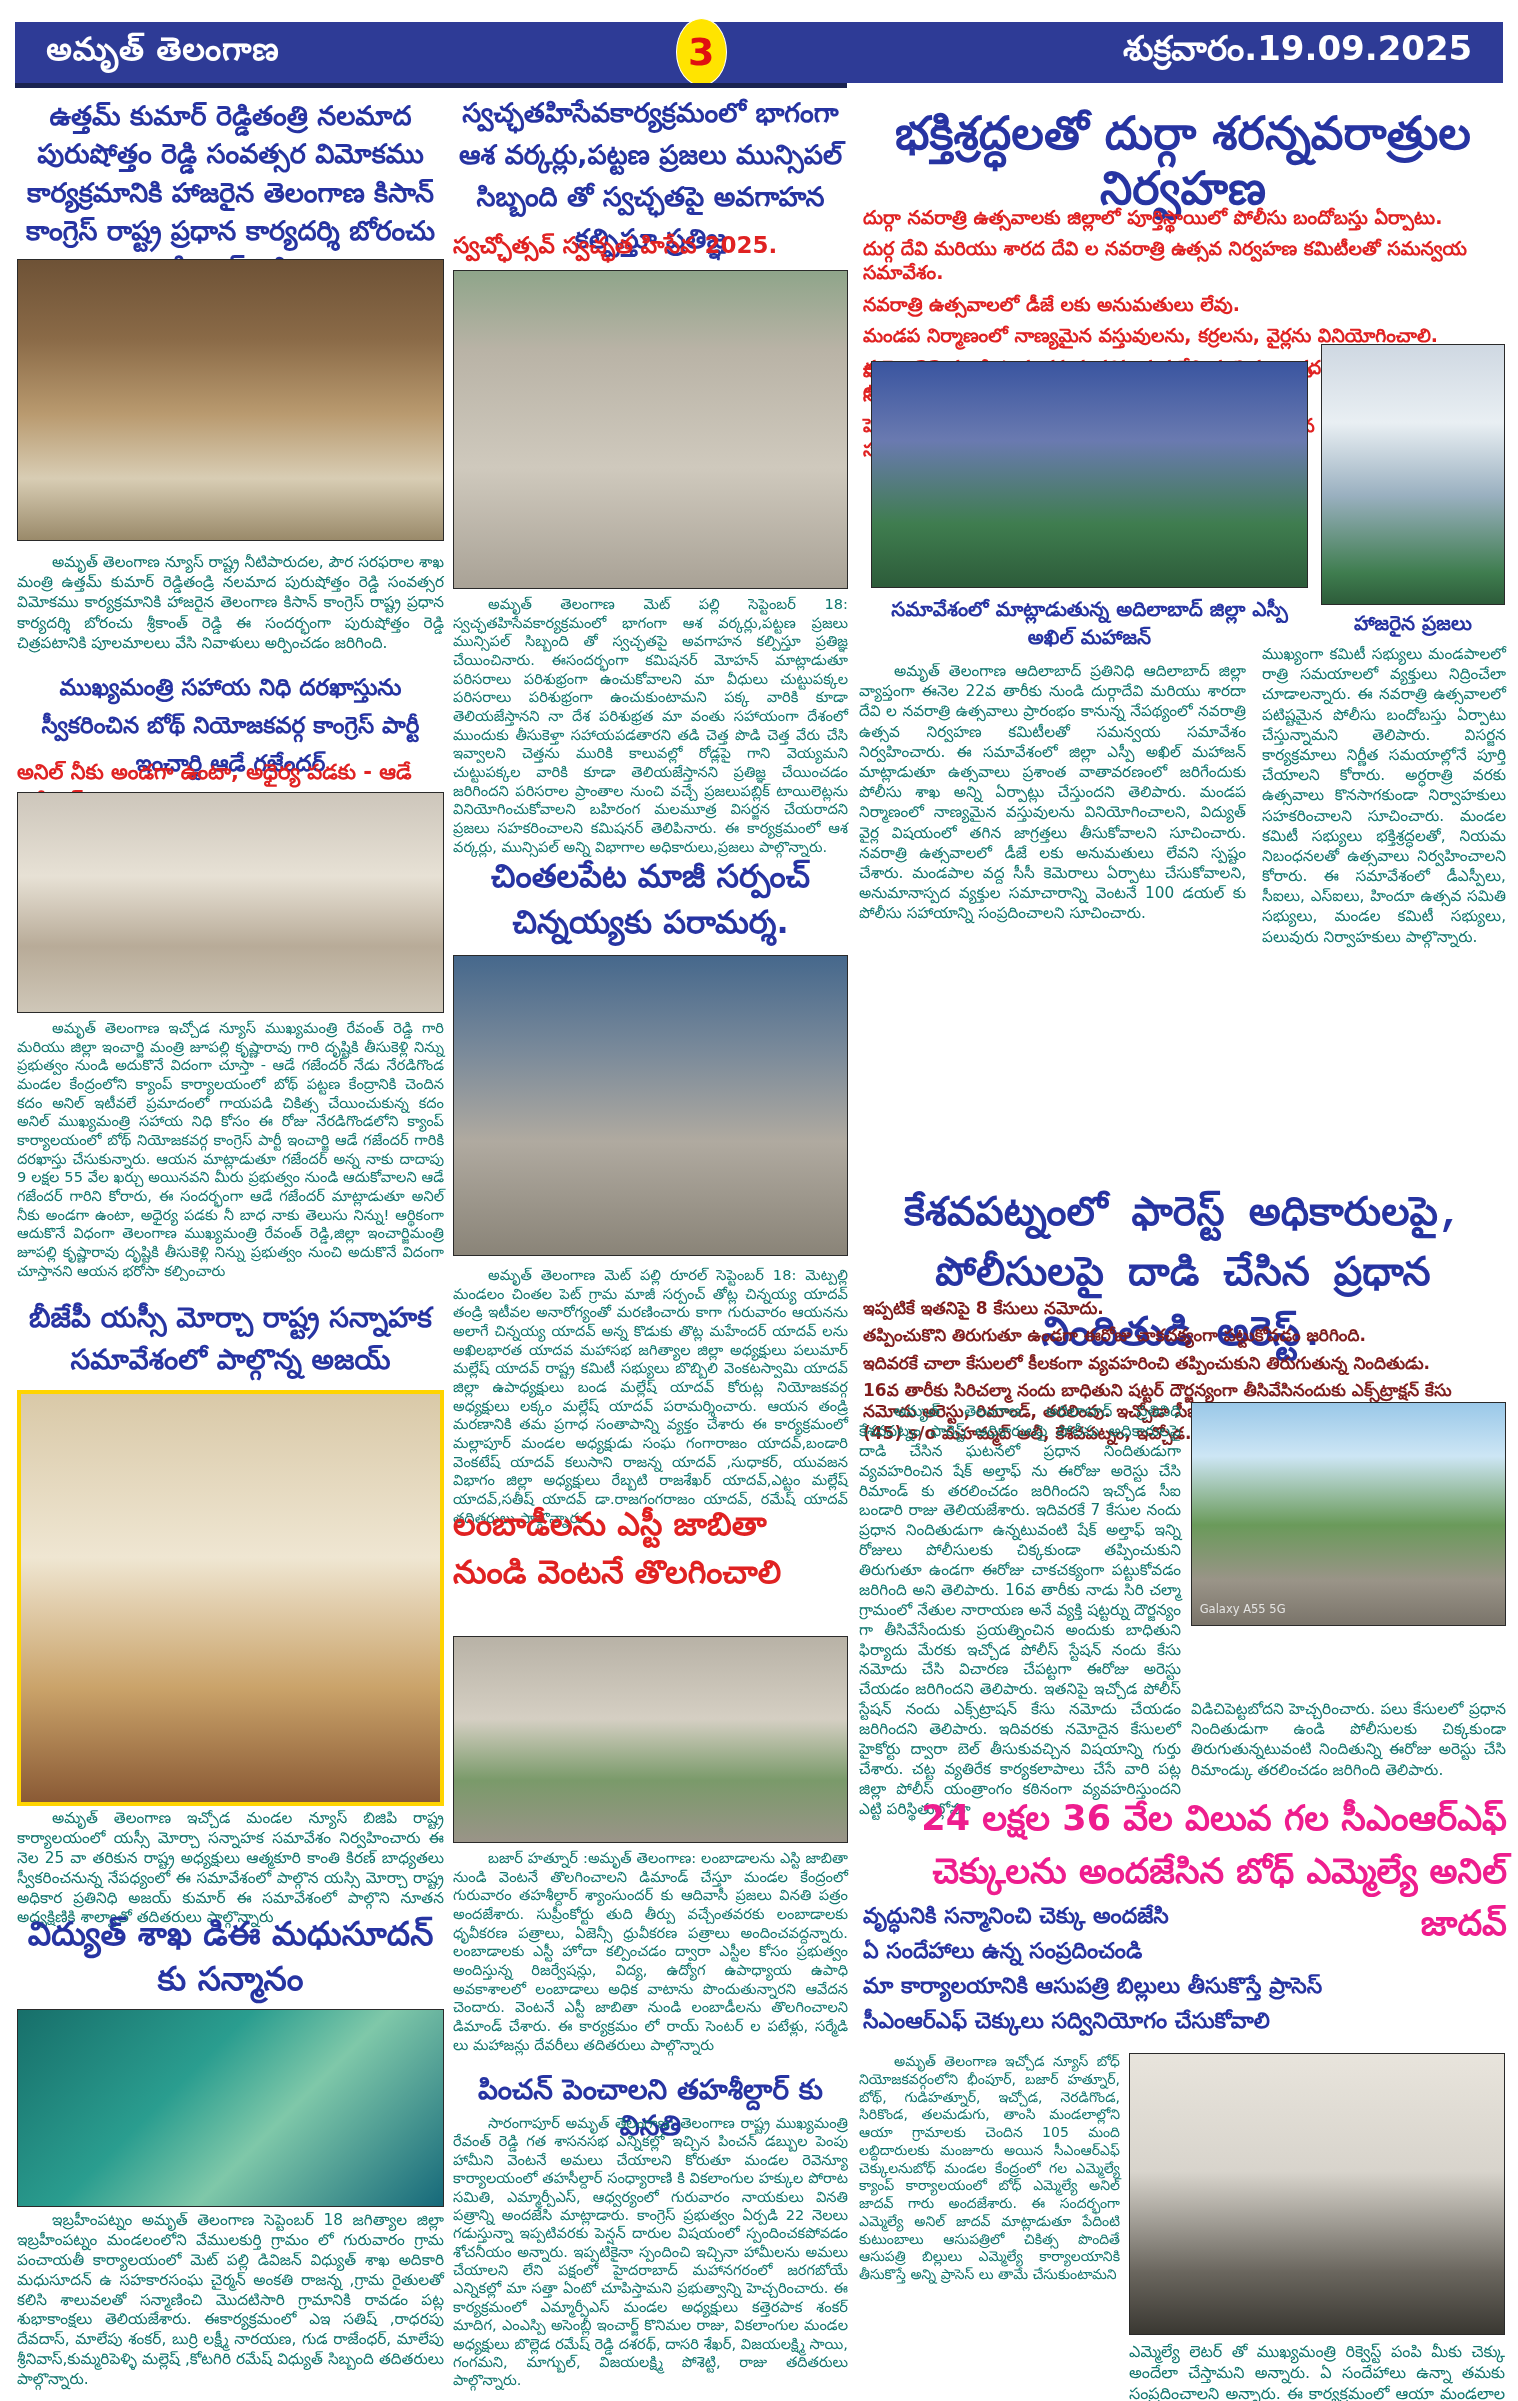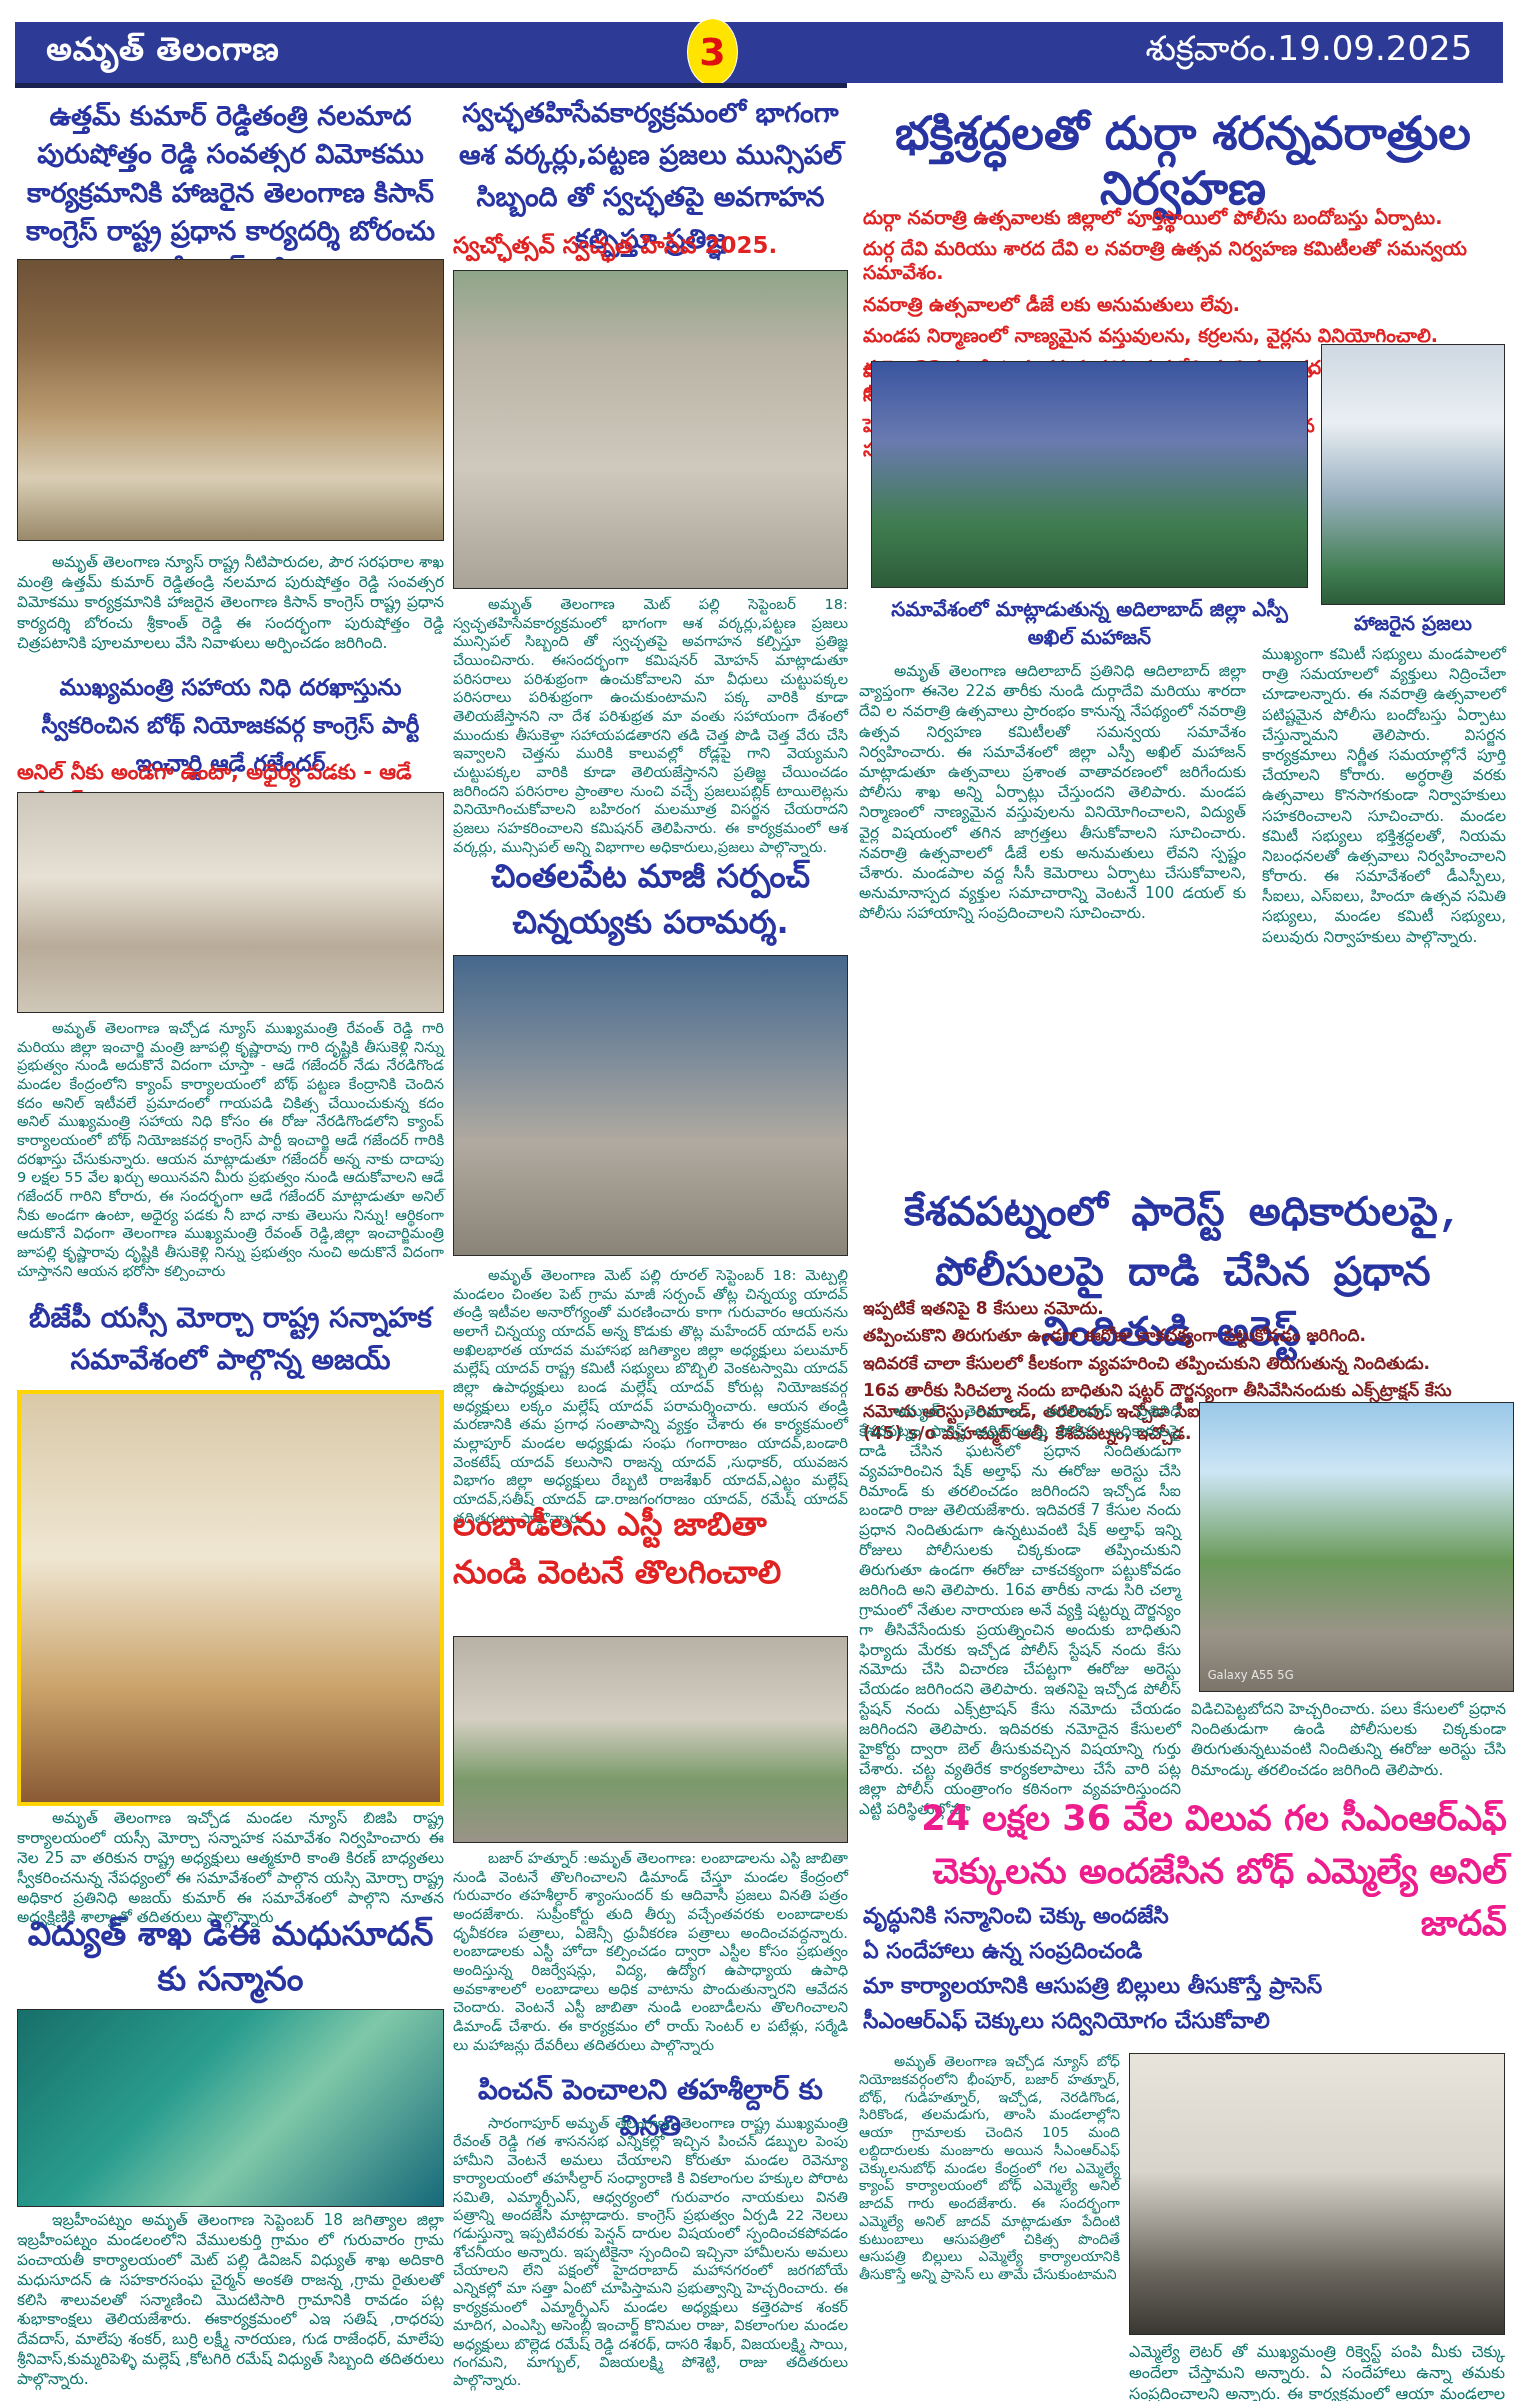--- a/index.html
+++ b/index.html
@@ -6,21 +6,21 @@
   body{
     width:1518px;height:2401px;position:relative;background:#ffffff;
     font-family:"DejaVu Sans","Liberation Sans",sans-serif;overflow:hidden;
   }
   .abs{position:absolute;}
   .masthead{
     background:#2e3b96;color:#ffffff;display:flex;align-items:center;
     justify-content:space-between;padding:0 31px;box-sizing:border-box;
   }
   .paper-name{font-size:32px;font-weight:bold;letter-spacing:0.8px;}
-  .page-date{font-size:34px;font-weight:normal;}
+  .page-date{font-size:34px;font-weight:bold;}
   .page-circle{
     width:49px;height:66px;background:#ffe400;border-radius:50%;
     display:flex;align-items:center;justify-content:center;
     border:1.5px solid #fff;
   }
   .page-circle span{color:#e01010;font-size:38px;font-weight:bold;}
   .rule{background:#1a2350;}
   .head-blue{color:#2734a2;font-weight:bold;text-align:center;}
   .head-red{color:#e02222;font-weight:bold;text-align:left;}
   .head-pink{color:#ee1d8e;font-weight:bold;text-align:center;}
@@ -113,21 +113,21 @@
 <div class="abs body-text noindent" style="left:1262px;top:644px;width:244px;font-size:15.3px;line-height:1.32;">ముఖ్యంగా కమిటీ సభ్యులు మండపాలలో రాత్రి సమయాలలో వ్యక్తులు నిద్రించేలా చూడాలన్నారు. ఈ నవరాత్రి ఉత్సవాలలో పటిష్టమైన పోలీసు బందోబస్తు ఏర్పాటు చేస్తున్నామని తెలిపారు. విసర్జన కార్యక్రమాలు నిర్ణీత సమయాల్లోనే పూర్తి చేయాలని కోరారు. అర్ధరాత్రి వరకు ఉత్సవాలు కొనసాగకుండా నిర్వాహకులు సహకరించాలని సూచించారు. మండల కమిటీ సభ్యులు భక్తిశ్రద్ధలతో, నియమ నిబంధనలతో ఉత్సవాలు నిర్వహించాలని కోరారు. ఈ సమావేశంలో డీఎస్పీలు, సీఐలు, ఎస్ఐలు, హిందూ ఉత్సవ సమితి సభ్యులు, మండల కమిటీ సభ్యులు, పలువురు నిర్వాహకులు పాల్గొన్నారు.</div>
 
 <div class="abs head-blue" style="left:859px;top:1185px;width:648px;font-size:40px;line-height:1.5;font-family:Liberation Mono, monospace;">కేశవపట్నంలో ఫారెస్ట్ అధికారులపై, పోలీసులపై దాడి చేసిన ప్రధాన నిందితుడి అరెస్ట్.</div>
 <div class="abs bullets2" style="left:863px;top:1298px;width:644px;font-size:17px;line-height:1.25;">
   <div>ఇప్పటికే ఇతనిపై 8 కేసులు నమోదు.</div>
   <div>తప్పించుకొని తిరుగుతూ ఉండగా ఈరోజు చాకచక్యంగా పట్టుకోవడం జరిగింది.</div>
   <div>ఇదివరకే చాలా కేసులలో కీలకంగా వ్యవహరించి తప్పించుకుని తిరుగుతున్న నిందితుడు.</div>
   <div>16వ తారీకు సిరిచల్మా నందు బాధితుని షట్టర్ దౌర్జన్యంగా తీసివేసినందుకు ఎక్స్‌ట్రాక్షన్ కేసు నమోదు అరెస్టు, రిమాండ్, తరలింపు. ఇచ్చోడా సీఐ బండారి రాజు నిందితుని వివరాలు షేక్ అల్తాఫ్ (45) s/o మహమ్మద్ అలీ, కేశవపట్నం, ఇచ్చోడ.</div>
 </div>
 <div class="abs body-text" style="left:859px;top:1402px;width:322px;font-size:15.3px;line-height:1.3;">అమృత్ తెలంగాణ అదిలాబాద్ ప్రతినిధి కేశవపట్నం ఫారెస్ట్ అధికారులపై పోలీసు అధికారులపై దాడి చేసిన ఘటనలో ప్రధాన నిందితుడుగా వ్యవహరించిన షేక్ అల్తాఫ్ ను ఈరోజు అరెస్టు చేసి రిమాండ్ కు తరలించడం జరిగిందని ఇచ్చోడ సీఐ బండారి రాజు తెలియజేశారు. ఇదివరకే 7 కేసుల నందు ప్రధాన నిందితుడుగా ఉన్నటువంటి షేక్ అల్తాఫ్ ఇన్ని రోజులు పోలీసులకు చిక్కకుండా తప్పించుకుని తిరుగుతూ ఉండగా ఈరోజు చాకచక్యంగా పట్టుకోవడం జరిగింది అని తెలిపారు. 16వ తారీకు నాడు సిరి చల్మా గ్రామంలో నేతుల నారాయణ అనే వ్యక్తి షట్టర్ను దౌర్జన్యం గా తీసివేసేందుకు ప్రయత్నించిన అందుకు బాధితుని ఫిర్యాదు మేరకు ఇచ్చోడ పోలీస్ స్టేషన్ నందు కేసు నమోదు చేసి విచారణ చేపట్టగా ఈరోజు అరెస్టు చేయడం జరిగిందని తెలిపారు. ఇతనిపై ఇచ్చోడ పోలీస్ స్టేషన్ నందు ఎక్స్‌ట్రాషన్ కేసు నమోదు చేయడం జరిగిందని తెలిపారు. ఇదివరకు నమోదైన కేసులలో హైకోర్టు ద్వారా బెల్ తీసుకువచ్చిన విషయాన్ని గుర్తు చేశారు. చట్ట వ్యతిరేక కార్యకలాపాలు చేసే వారి పట్ల జిల్లా పోలీస్ యంత్రాంగం కఠినంగా వ్యవహరిస్తుందని ఎట్టి పరిస్థితుల్లోనూ</div>
-<div class="ph ph-r2" style="left:1191px;top:1402px;width:315px;height:290px;margin-left:8px;">
+<div class="ph ph-r2" style="left:1191px;top:1402px;width:315px;height:224px;">
   <span class="watermark">Galaxy A55 5G</span>
 </div>
 <div class="abs body-text noindent" style="left:1191px;top:1699px;width:315px;font-size:15.3px;line-height:1.32;">విడిచిపెట్టబోదని హెచ్చరించారు. పలు కేసులలో ప్రధాన నిందితుడుగా ఉండి పోలీసులకు చిక్కకుండా తిరుగుతున్నటువంటి నిందితున్ని ఈరోజు అరెస్టు చేసి రిమాండ్కు తరలించడం జరిగింది తెలిపారు.</div>
 
 <div class="abs head-pink" style="left:859px;top:1792px;width:648px;font-size:35px;line-height:1.5;text-align:right;">24 లక్షల 36 వేల విలువ గల సీఎంఆర్ఎఫ్ చెక్కులను అందజేసిన  బోధ్ ఎమ్మెల్యే అనిల్ జాదవ్</div>
 <div class="abs sublines" style="left:863px;top:1904px;width:644px;font-size:22px;line-height:1.1;">
   <div>వృద్ధునికి సన్మానించి చెక్కు అందజేసి</div>
   <div>ఏ సందేహాలు ఉన్న సంప్రదించండి</div>
   <div>మా కార్యాలయానికి ఆసుపత్రి బిల్లులు తీసుకొస్తే ప్రాసెస్</div>
   <div>సీఎంఆర్ఎఫ్ చెక్కులు సద్వినియోగం చేసుకోవాలి</div>

